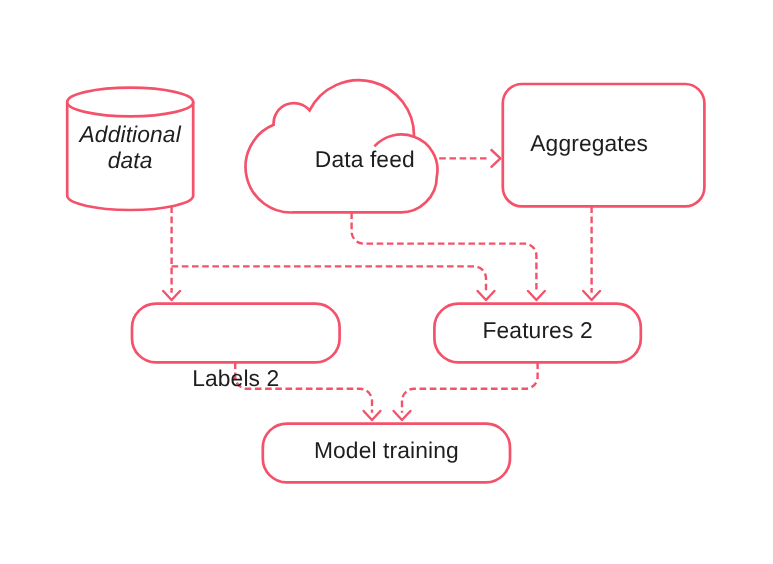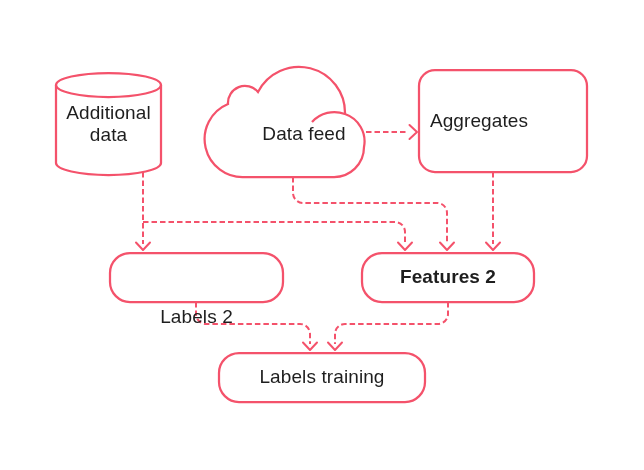--- a/index.html
+++ b/index.html
@@ -24,25 +24,25 @@
     position: absolute;
     display: flex;
     align-items: center;
     justify-content: center;
     text-align: center;
     color: #1e1e1e;
     font-size: 19px;
     line-height: 1.18;
     letter-spacing: 0.1px;
   }
-  .lbl-additional { left: 56px;  top: 73px;  width: 105px; height: 102px; }
+  .lbl-additional { left: 56px;  top: 73px;  width: 105px; height: 102px; font-style: italic; }
   .lbl-datafeed   { left: 229px; top: 120px; width: 150px; height: 28px;  }
-  .lbl-aggregates { left: 395px; top: 70px;  width: 168px; height: 102px; }
+  .lbl-aggregates { left: 407px; top: 70px;  width: 168px; height: 102px; }
   .lbl-labels2    { left: 110px; top: 253px; width: 173px; height: 49px; margin-top: 40px;  }
-  .lbl-features2  { left: 362px; top: 253px; width: 172px; height: 49px; font-weight: bold;  }
+  .lbl-features2  { left: 362px; top: 253px; width: 172px; height: 49px;  }
   .lbl-model      { left: 219px; top: 353px; width: 206px; height: 49px;  }
 </style>
 </head>
 <body>
 
 <div class="stage">
 
   <svg width="644" height="470" viewBox="0 0 644 470">
 
     <g>
@@ -93,14 +93,14 @@
   <div class="label lbl-additional">Additional data</div>
 
   <div class="label lbl-datafeed">Data feed</div>
 
   <div class="label lbl-aggregates">Aggregates</div>
 
   <div class="label lbl-labels2">Labels 2</div>
 
   <div class="label lbl-features2">Features 2</div>
 
-  <div class="label lbl-model">Labels training</div>
+  <div class="label lbl-model">Model training</div>
 </div>
 
 </body></html>

